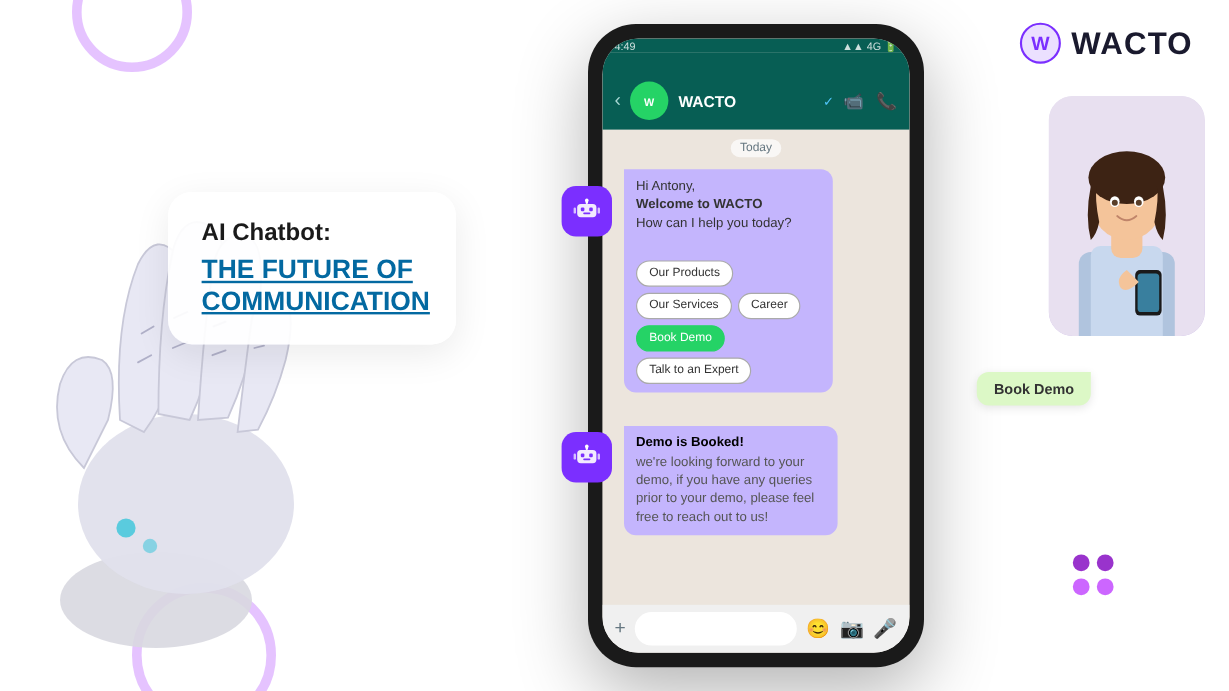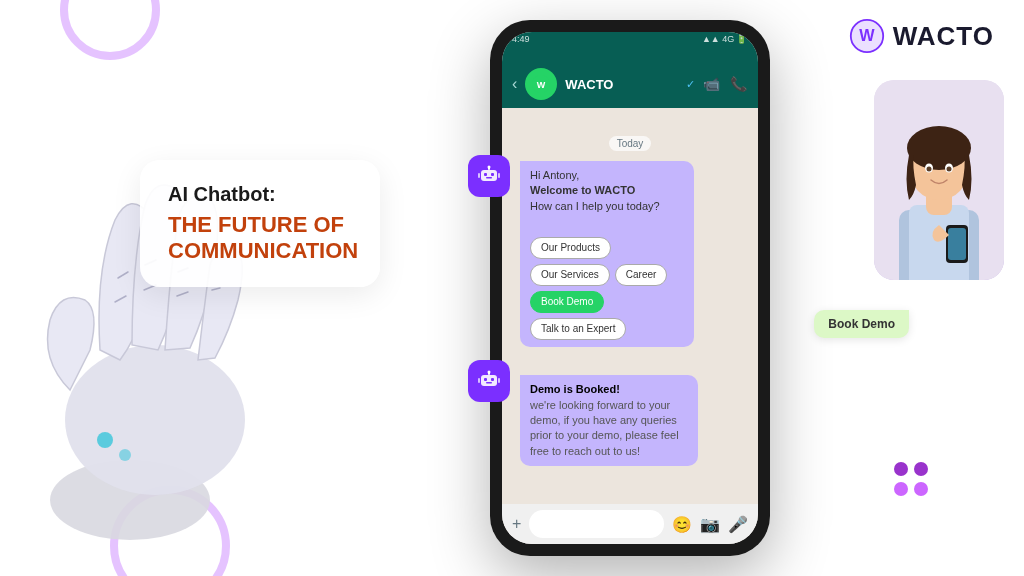--- a/index.html
+++ b/index.html
@@ -113,23 +113,24 @@
     .text-card-title {
       font-size: 20px;
       font-weight: 900;
       color: #1a1a1a;
       line-height: 1.2;
       margin-bottom: 6px;
     }
     .text-card-subtitle {
       font-size: 22px;
       font-weight: 900;
-      color: #c2410c;
+      color: #0369a1;
       line-height: 1.2;
       text-transform: uppercase;
+      text-decoration: underline;
     }
 
     
     .phone-mockup {
       position: absolute;
       left: 490px;
       top: 20px;
       width: 280px;
       height: 536px;
       background: #1a1a1a;
@@ -208,21 +209,20 @@
     }
     .date-divider {
       text-align: center;
       font-size: 10px;
       color: #667781;
       background: rgba(255,255,255,0.7);
       border-radius: 8px;
       padding: 2px 8px;
       align-self: center;
       margin-bottom: 4px;
-      margin-top: 20px;
     }
     .bubble {
       max-width: 85%;
       padding: 7px 10px;
       border-radius: 10px;
       font-size: 11px;
       line-height: 1.4;
       position: relative;
     }
     .bubble-incoming {

